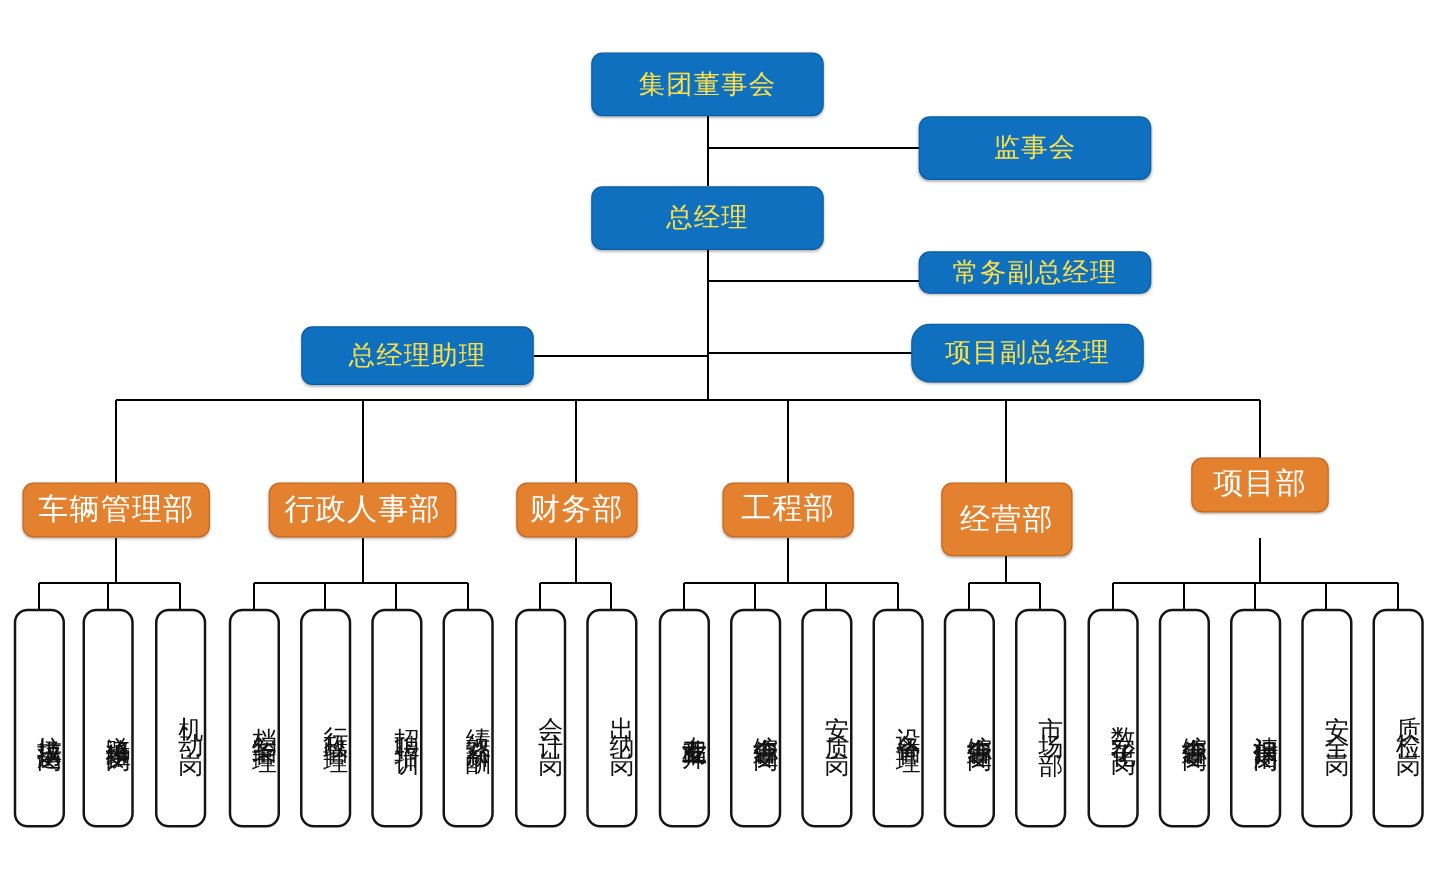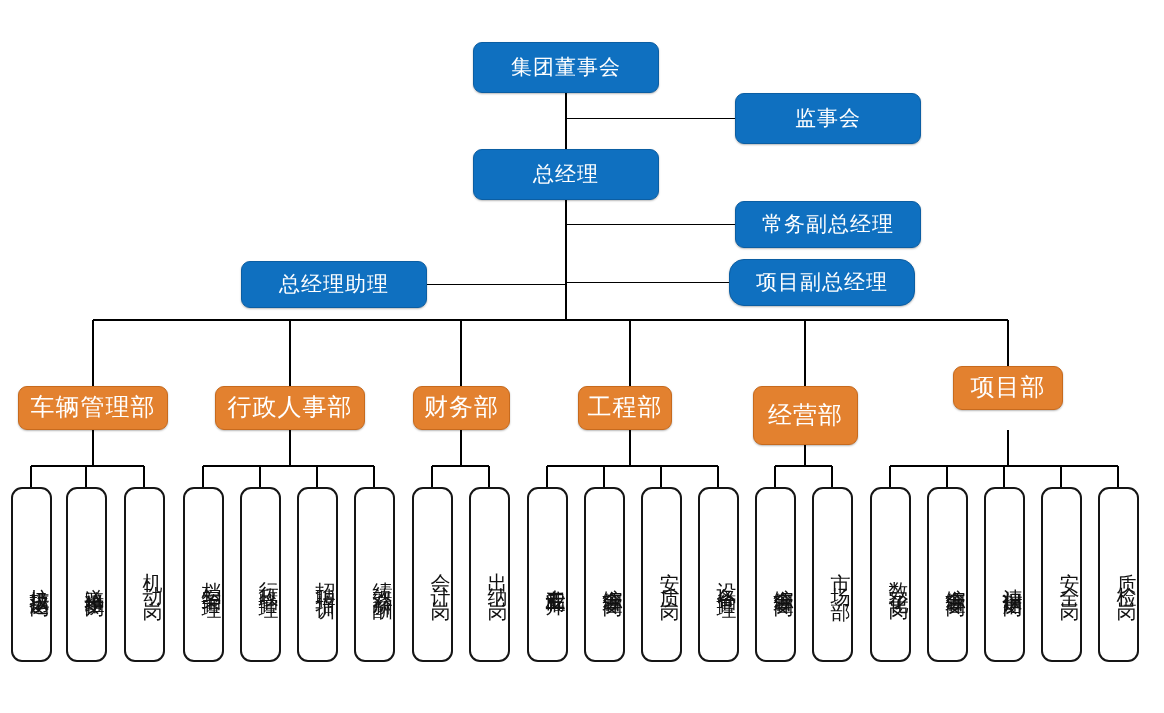--- a/index.html
+++ b/index.html
@@ -14,21 +14,21 @@
     position:absolute;box-sizing:border-box;
     display:flex;align-items:center;justify-content:center;
     text-align:center;line-height:1.05;
     white-space:nowrap;
   }
   
   .blue{
     background:#0f70c0;
     border:1px solid #0b5ea3;
     border-radius:9px;
-    color:#ffffff;
+    color:#fde047;
     font-size:21px;
     letter-spacing:1px;
     box-shadow:0 1px 2px rgba(0,0,0,.28);
   }
   
   .orange{
     background:#e3812f;
     border:1px solid #c76a1d;
     border-radius:9px;
     color:#ffffff;
@@ -122,33 +122,33 @@
       <path d="M1118,466 L1118,487"></path>
     </g>
   </svg>
 
   <div class="node blue" style="left:473px;top:42px;width:186px;height:51px;">集团董事会</div>
 
   <div class="node blue" style="left:735px;top:93px;width:186px;height:51px;">监事会</div>
 
   <div class="node blue" style="left:473px;top:149px;width:186px;height:51px;">总经理</div>
 
-  <div class="node blue" style="left:735px;top:201px;width:186px;height:47px;">常务副总经理</div>
+  <div class="node blue" style="left:735px;top:201px;width:186px;height:34px;">常务副总经理</div>
 
   <div class="node blue" style="left:729px;top:259px;width:186px;height:47px;border-radius:15px;">项目副总经理</div>
 
   <div class="node blue" style="left:241px;top:261px;width:186px;height:47px;">总经理助理</div>
 
   <div class="node orange" style="left:18px;top:386px;width:150px;height:44px;">车辆管理部</div>
 
   <div class="node orange" style="left:215px;top:386px;width:150px;height:44px;">行政人事部</div>
 
   <div class="node orange" style="left:413px;top:386px;width:97px;height:44px;">财务部</div>
 
-  <div class="node orange" style="left:578px;top:386px;width:94px;height:44px;font-family:Liberation Serif, serif;">工程部</div>
+  <div class="node orange" style="left:578px;top:386px;width:105px;height:44px;font-family:Liberation Serif, serif;">工程部</div>
 
   <div class="node orange" style="left:753px;top:386px;width:105px;height:59px;">经营部</div>
 
   <div class="node orange" style="left:953px;top:366px;width:110px;height:44px;font-family:Liberation Serif, serif;">项目部</div>
 
   <div class="node leaf tight" style="left:11px;top:487px;width:41px;height:175px;">垃圾清运岗</div>
 
   <div class="node leaf tight" style="left:66px;top:487px;width:41px;height:175px;">道路维护岗</div>
 
   <div class="node leaf loose" style="left:124px;top:487px;width:41px;height:175px;">机动岗</div>

